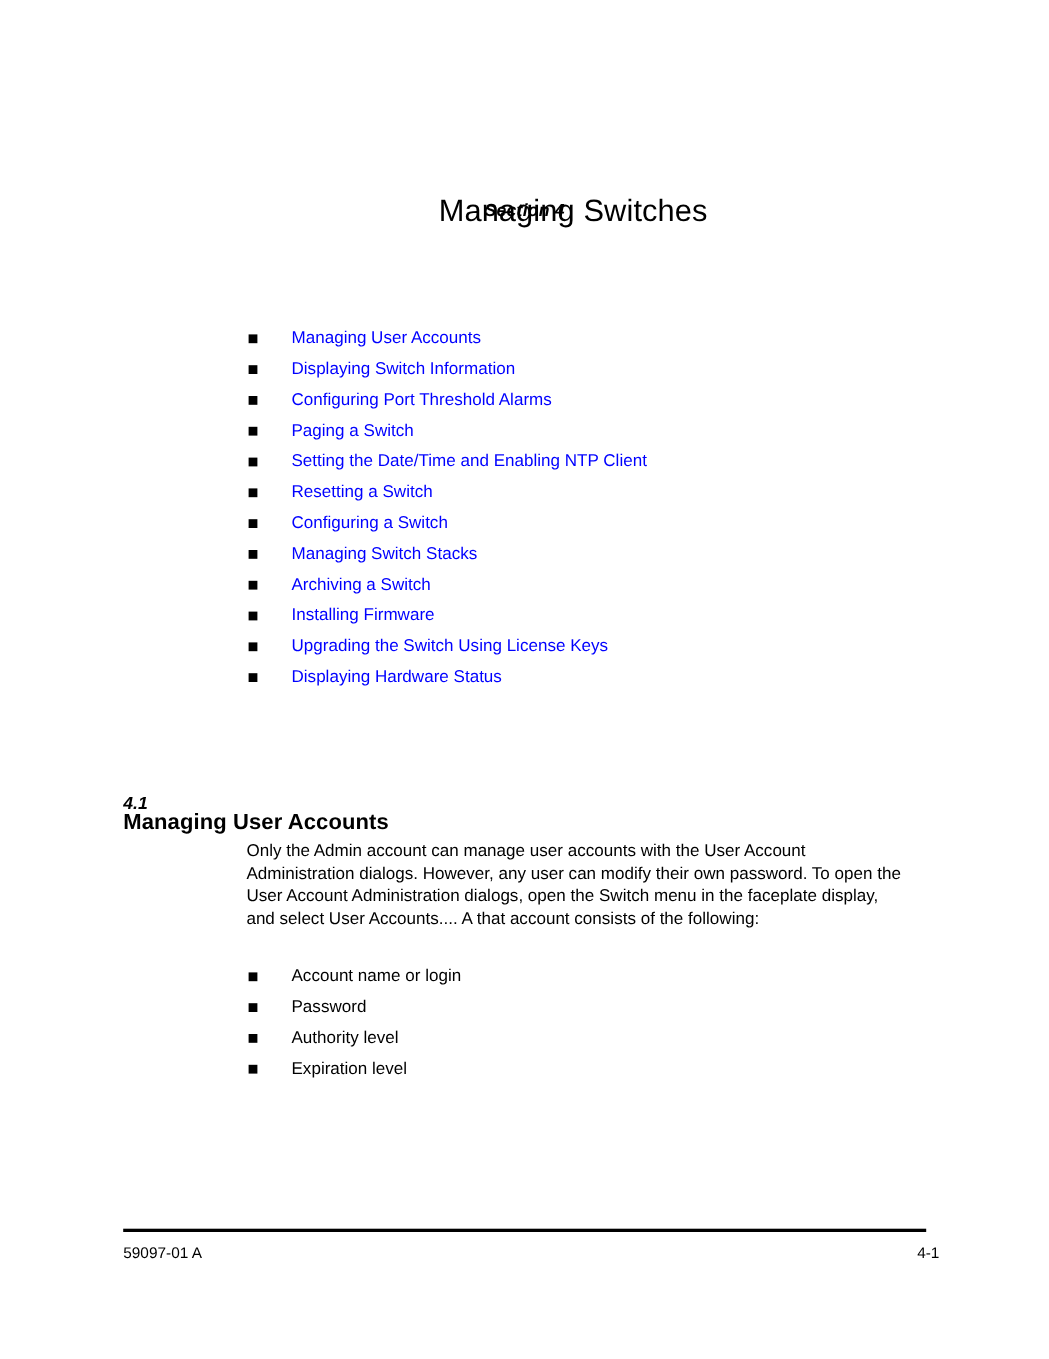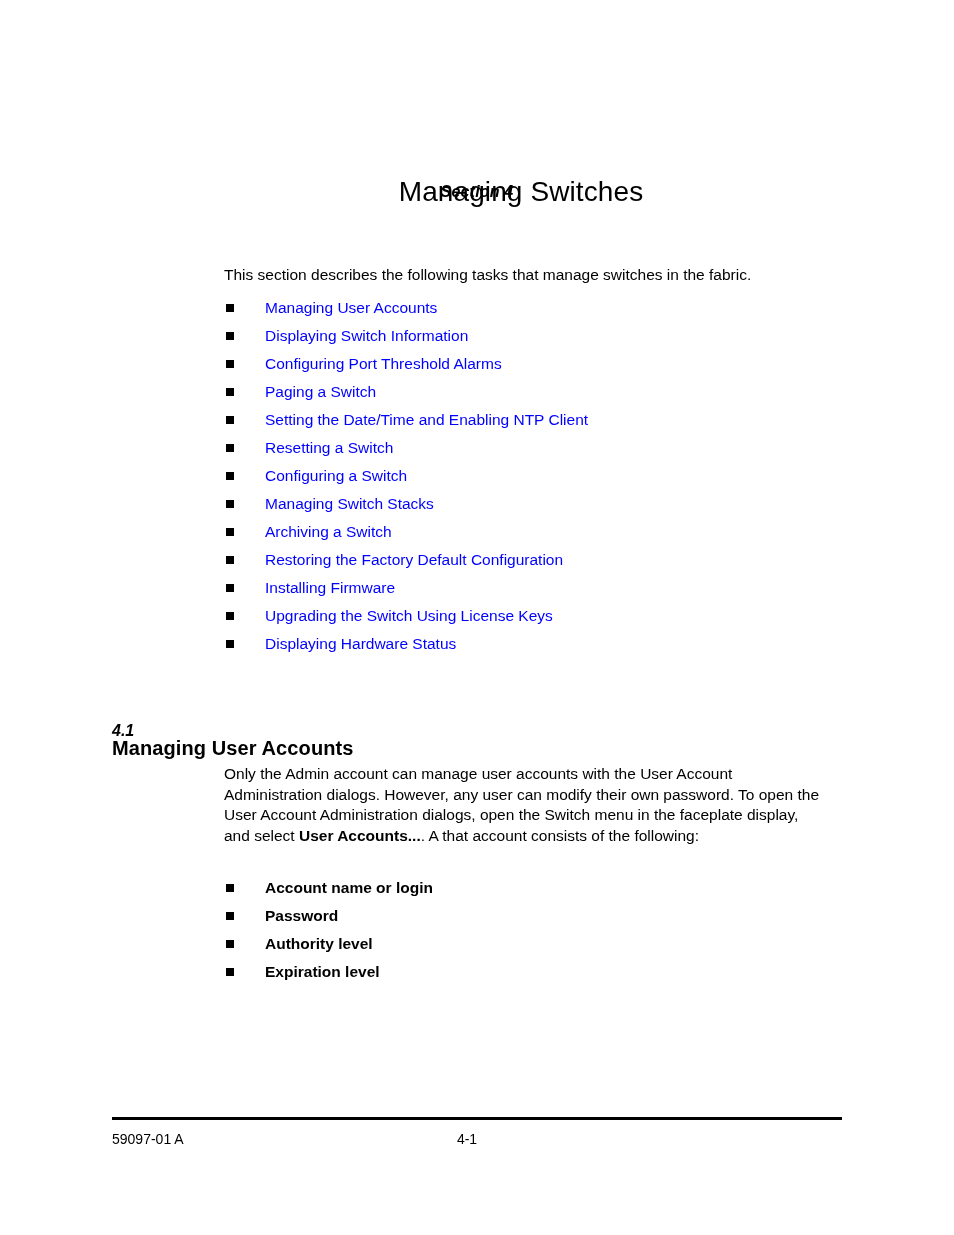--- a/index.html
+++ b/index.html
@@ -61,21 +61,20 @@
     position: absolute;
     top: 294px;
     left: 224px;
     width: 620px;
   }
   .bullet-list {
     position: absolute;
     top: 874px;
     left: 224px;
     width: 620px;
-    font-weight: bold;
   }
 
   .bullet-row {
     position: relative;
     height: 28px;
     line-height: 28px;
     font-size: 15.5px;
   }
   .bullet-mark {
     position: absolute;
@@ -121,56 +120,55 @@
   .body-para {
     position: absolute;
     top: 764px;
     left: 224px;
     width: 597px;
     font-size: 15.5px;
     line-height: 20.6px;
     text-align: left;
   }
   .body-para b {
-    font-weight: bold;
+    font-weight: normal;
   }
 
   
   .footer-rule {
     position: absolute;
     left: 112px;
     top: 1117px;
     width: 730px;
     height: 3px;
     background: #000000;
   }
   .footer-left {
     position: absolute;
     left: 112px;
     top: 1131px;
     font-size: 14px;
   }
   .footer-right {
     position: absolute;
-    left: 102px;
+    left: 124px;
     top: 1131px;
     width: 730px;
-    text-align: center;
+    text-align: right;
     font-size: 14px;
   }
 </style>
 </head>
 <body>
 
 <div class="page">
 
   <div class="section-label">Section 4</div>
   <div class="section-title">Managing Switches</div>
 
-  <div class="intro">This section describes the following tasks that manage switches in the fabric.</div>
 
   <div class="link-list">
     <div class="bullet-row">
       <span class="bullet-mark"></span>
       <span class="bullet-text link">Managing User Accounts</span>
     </div>
     <div class="bullet-row">
       <span class="bullet-mark"></span>
       <span class="bullet-text link">Displaying Switch Information</span>
     </div>
@@ -194,24 +192,20 @@
       <span class="bullet-mark"></span>
       <span class="bullet-text link">Configuring a Switch</span>
     </div>
     <div class="bullet-row">
       <span class="bullet-mark"></span>
       <span class="bullet-text link">Managing Switch Stacks</span>
     </div>
     <div class="bullet-row">
       <span class="bullet-mark"></span>
       <span class="bullet-text link">Archiving a Switch</span>
-    </div>
-    <div class="bullet-row">
-      <span class="bullet-mark"></span>
-      <span class="bullet-text link">Restoring the Factory Default Configuration</span>
     </div>
     <div class="bullet-row">
       <span class="bullet-mark"></span>
       <span class="bullet-text link">Installing Firmware</span>
     </div>
     <div class="bullet-row">
       <span class="bullet-mark"></span>
       <span class="bullet-text link">Upgrading the Switch Using License Keys</span>
     </div>
     <div class="bullet-row">

